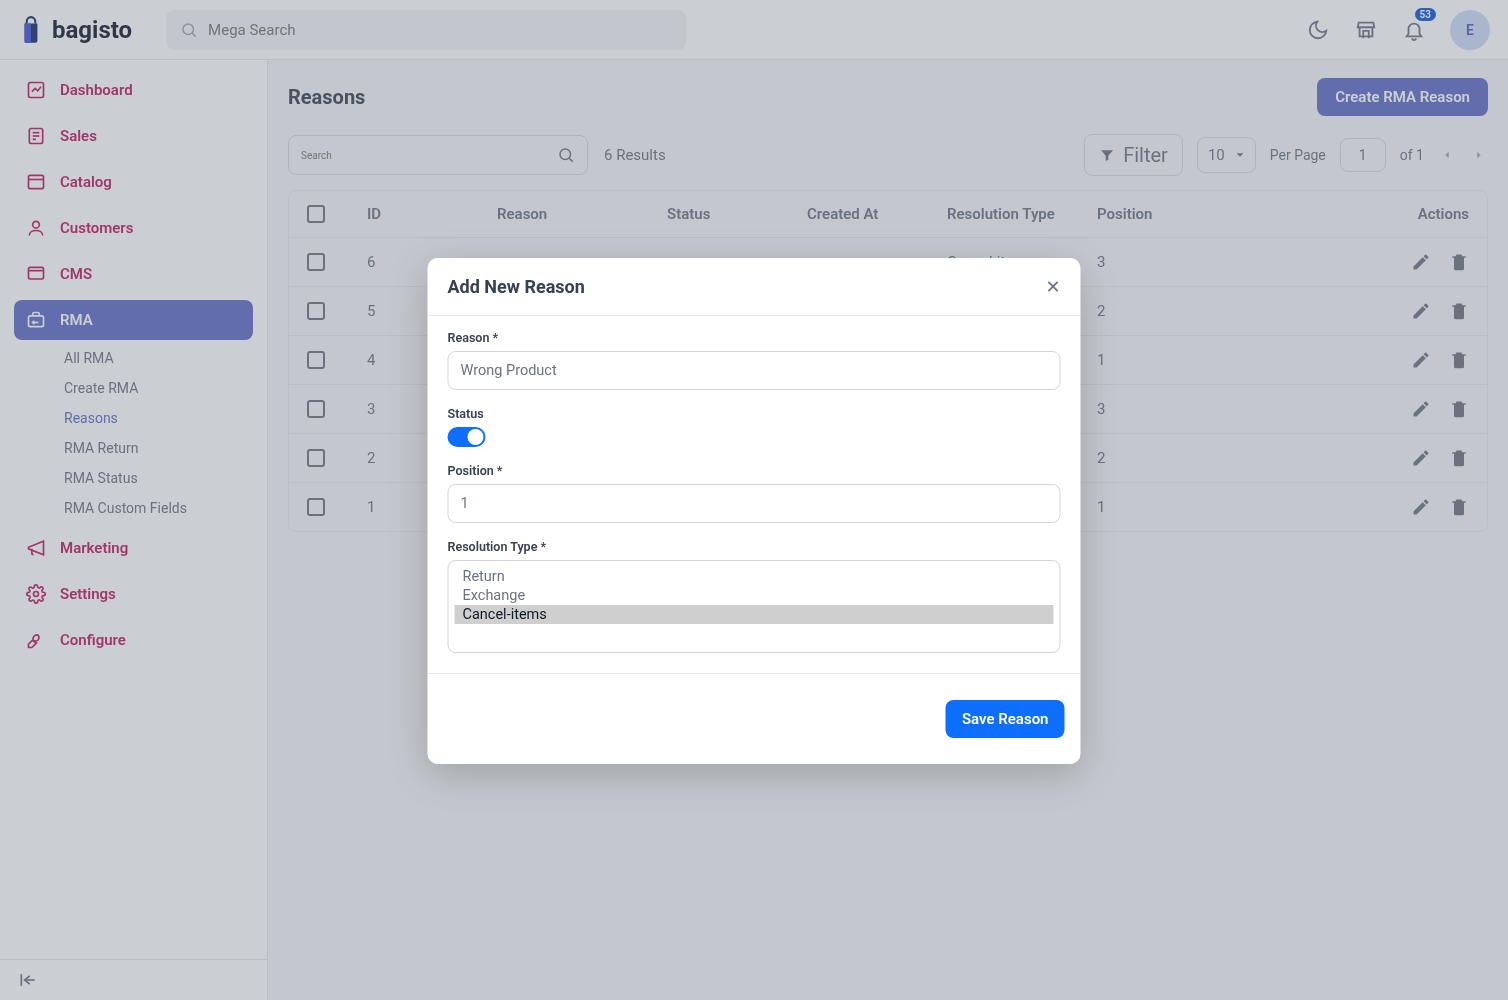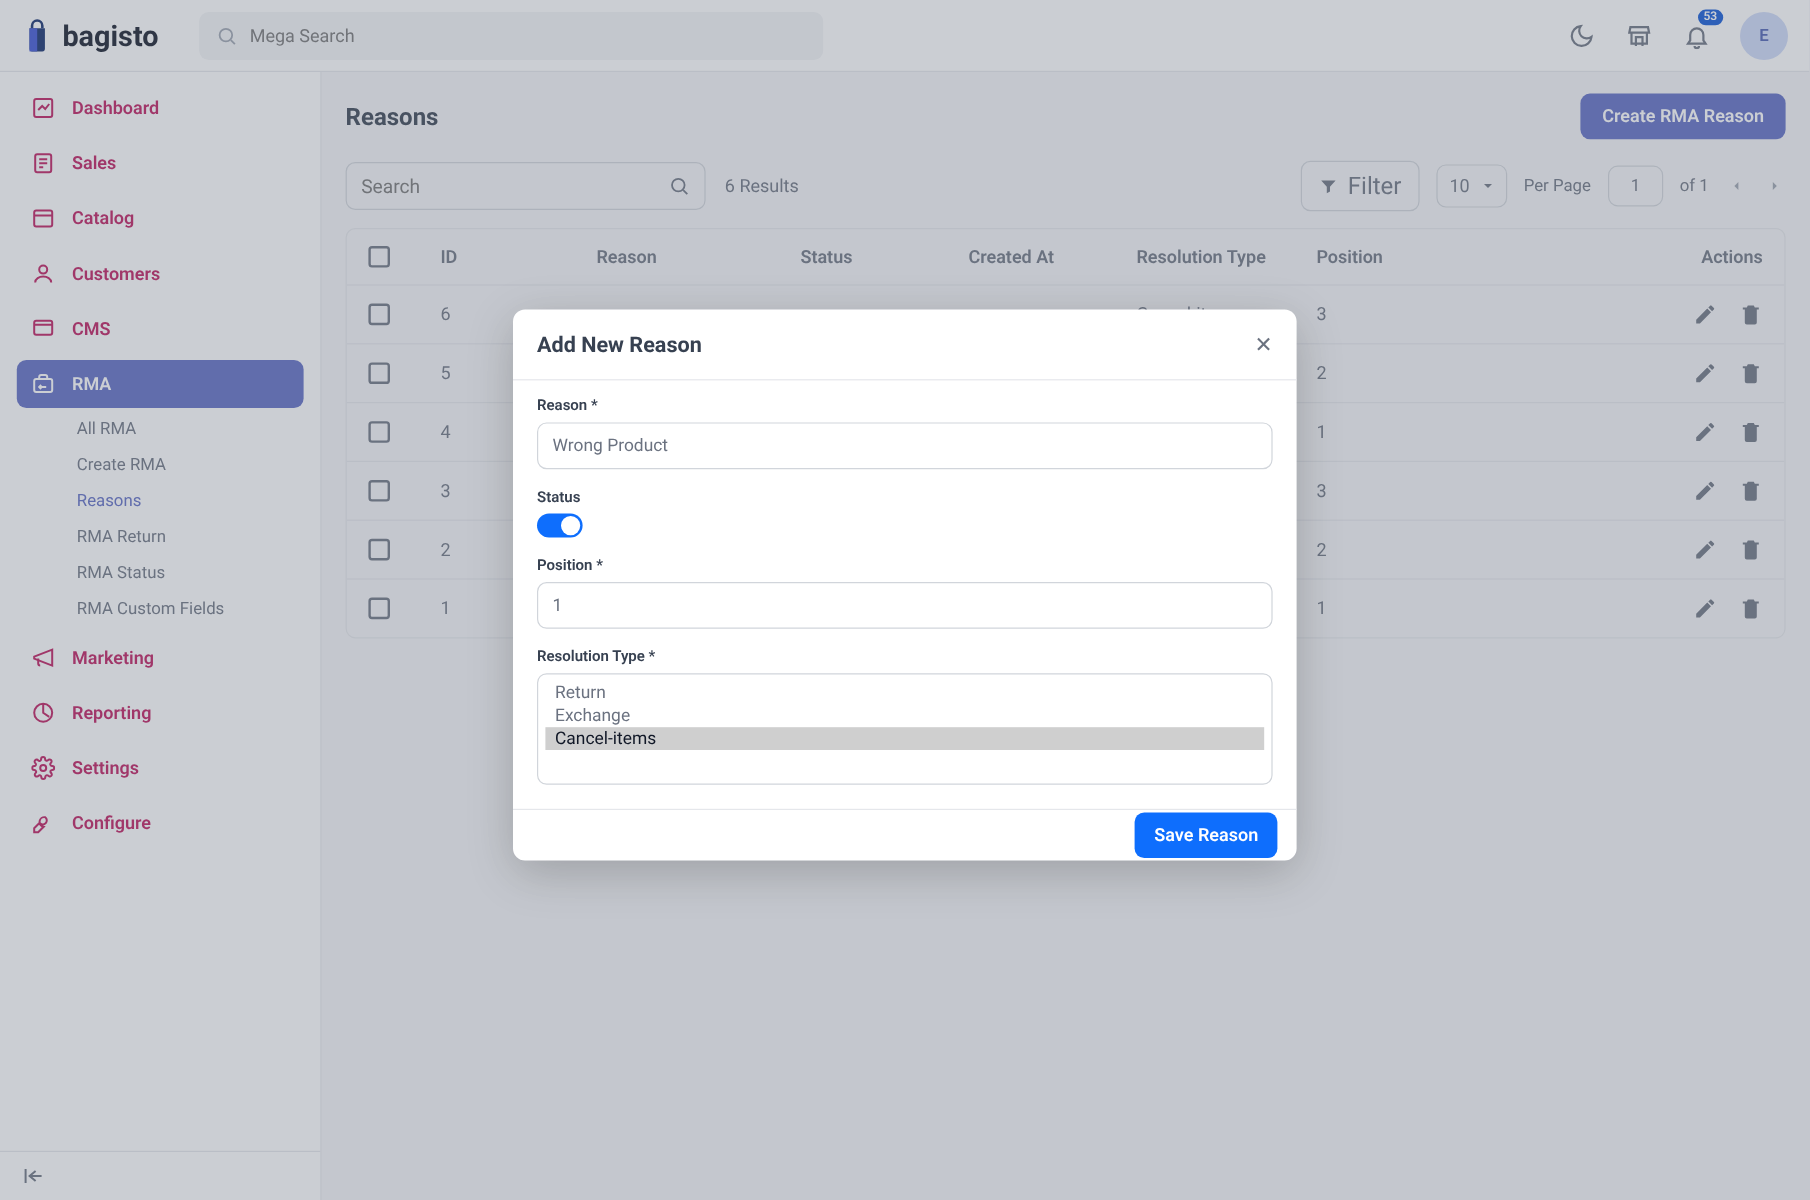--- a/index.html
+++ b/index.html
@@ -28,21 +28,21 @@
     .sub-item { padding:6px 6px; color:#6b7280; font-size:14px; cursor:pointer; border-radius:6px; }
     .sub-item.active { color:#5c6ac4; }
     .sidebar-footer { border-top:1px solid #e5e7eb; padding:10px 18px; color:#6b7280; }
     
     .main { flex:1; padding:18px 20px; overflow:auto; }
     .page-head { display:flex; align-items:center; justify-content:space-between; margin-bottom:18px; }
     .page-title { font-size:20px; font-weight:700; color:#374151; }
     .btn-primary { background:#5c6ac4; color:#fff; border:none; padding:10px 18px; border-radius:8px; font-weight:600; font-size:15px; cursor:pointer; }
     .toolbar { display:flex; align-items:center; gap:16px; margin-bottom:14px; }
     .tb-search { display:flex; align-items:center; border:1px solid #d1d5db; border-radius:8px; padding:0 12px; height:40px; width:300px; justify-content:space-between; color:#9ca3af; }
-    .tb-search input { border:none; outline:none; background:transparent; font-size:16px; color:#6b7280; width:100%; }
+    .tb-search input { border:none; outline:none; background:transparent; font-size:10px; color:#6b7280; width:100%; }
     .results { color:#6b7280; font-size:15px; }
     .tb-right { margin-left:auto; display:flex; align-items:center; gap:14px; color:#6b7280; }
     .filter-btn { display:flex; align-items:center; gap:8px; border:1px solid #d1d5db; border-radius:8px; padding:8px 14px; cursor:pointer; font-size:20px; }
     .select-box { display:flex; align-items:center; gap:10px; border:1px solid #d1d5db; border-radius:8px; padding:8px 10px; cursor:pointer; font-size:15px; }
     .page-num { border:1px solid #d1d5db; border-radius:8px; padding:8px 14px; width:46px; text-align:center; }
     .pager-arrow { color:#9ca3af; padding:0 4px; }
     
     .table { border:1px solid #e5e7eb; border-radius:8px; overflow:hidden; font-size:15px; }
     .row { display:grid; grid-template-columns:60px 130px 170px 140px 140px 150px 110px 1fr; align-items:center; padding:14px 18px; border-bottom:1px solid #e5e7eb; color:#6b7280; }
     .row:last-child { border-bottom:none; }
@@ -57,21 +57,21 @@
     .modal-body { padding:14px 20px 20px; }
     .field-label { font-size:12.5px; font-weight:600; color:#374151; margin-bottom:6px; display:block; }
     .req::after { content:" *"; }
     .text-input { width:100%; border:1px solid #d1d5db; border-radius:8px; padding:10px 12px; font-size:14.5px; color:#6b7280; margin-bottom:16px; }
     .toggle { width:38px; height:20px; background:#0e6efd; border-radius:10px; position:relative; margin-bottom:16px; cursor:pointer; }
     .toggle .knob { position:absolute; right:2px; top:2px; width:16px; height:16px; background:#fff; border-radius:8px; }
     .listbox { width:100%; border:1px solid #d1d5db; border-radius:8px; padding:6px; font-size:14.5px; color:#6b7280; }
     .listbox .opt { padding:1px 8px; cursor:pointer; }
     .listbox .opt.selected { background:#cfcfcf; color:#111827; }
     .listbox-pad { height:22px; }
-    .modal-foot { display:flex; justify-content:flex-end; padding:2px 16px; border-top:1px solid #e5e7eb; }
+    .modal-foot { display:flex; justify-content:flex-end; padding:26px 16px; border-top:1px solid #e5e7eb; }
     .save-btn { background:#0e6efd; color:#fff; border:none; padding:10px 16px; border-radius:8px; font-weight:600; font-size:15px; cursor:pointer; }
     svg { display:block; }
   </style>
 </head>
 <body>
 
 <div class="app">
 
   <div class="header">
     <div class="brand">
@@ -190,29 +190,20 @@
           <div class="sub-item">RMA Custom Fields</div>
         </div>
         <div class="nav-item">
           <span>
               <svg width="20" height="20" viewBox="0 0 24 24" fill="none" stroke="currentColor" stroke-width="2">
                 <path d="M3 11l18-7v16L3 13z"></path>
                 <path d="M7 13v5a2 2 0 002 2"></path>
               </svg>
             </span>
           <span>Marketing</span>
-        </div>
-        <div class="nav-item">
-          <span>
-              <svg width="20" height="20" viewBox="0 0 24 24" fill="none" stroke="currentColor" stroke-width="2">
-                <circle cx="12" cy="12" r="9"></circle>
-                <path d="M12 3v9l6 4"></path>
-              </svg>
-            </span>
-          <span>Reporting</span>
         </div>
         <div class="nav-item">
           <span>
               <svg width="20" height="20" viewBox="0 0 24 24" fill="none" stroke="currentColor" stroke-width="2">
                 <circle cx="12" cy="12" r="3"></circle>
                 <path d="M19.4 15a1.7 1.7 0 00.3 1.8l.1.1a2 2 0 11-2.8 2.8l-.1-.1a1.7 1.7 0 00-1.8-.3 1.7 1.7 0 00-1 1.5V21a2 2 0 11-4 0v-.1a1.7 1.7 0 00-1-1.5 1.7 1.7 0 00-1.8.3l-.1.1a2 2 0 11-2.8-2.8l.1-.1a1.7 1.7 0 00.3-1.8 1.7 1.7 0 00-1.5-1H3a2 2 0 110-4h.1a1.7 1.7 0 001.5-1 1.7 1.7 0 00-.3-1.8l-.1-.1a2 2 0 112.8-2.8l.1.1a1.7 1.7 0 001.8.3 1.7 1.7 0 001-1.5V3a2 2 0 114 0v.1a1.7 1.7 0 001 1.5 1.7 1.7 0 001.8-.3l.1-.1a2 2 0 112.8 2.8l-.1.1a1.7 1.7 0 00-.3 1.8 1.7 1.7 0 001.5 1H21a2 2 0 110 4h-.1a1.7 1.7 0 00-1.5 1z"></path>
               </svg>
             </span>
           <span>Settings</span>
         </div>

